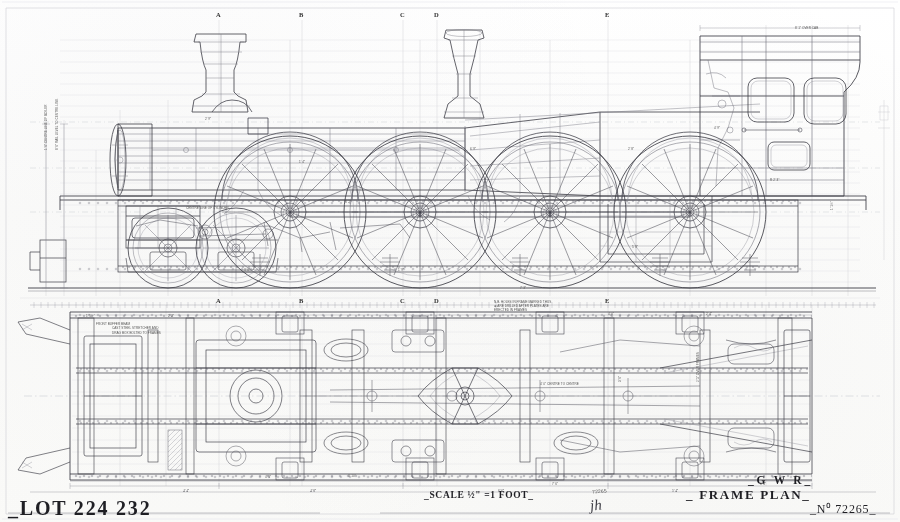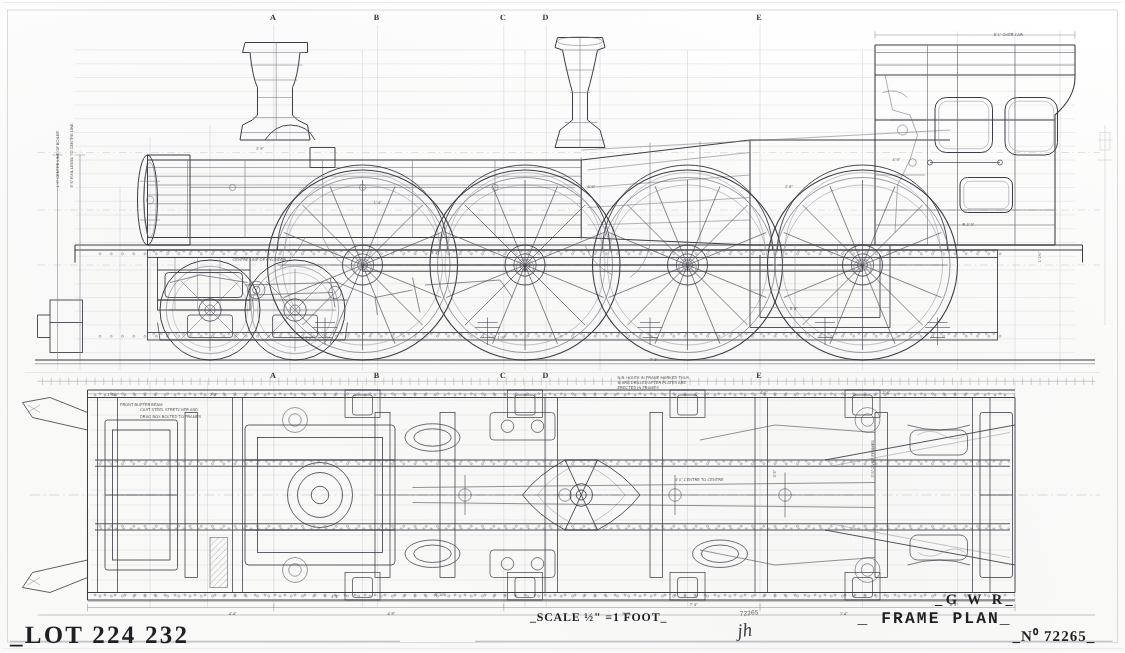--- a/index.html
+++ b/index.html
@@ -13,23 +13,23 @@
       radial-gradient(circle at 72% 70%, rgba(140,140,150,0.04) 0%, rgba(255,255,255,0) 55%),
       linear-gradient(180deg,#ffffff 0%,#fcfcfb 40%,#fafaf8 100%);
   }
   #sheet svg{position:absolute;left:0;top:0;}
   .lbl{position:absolute;color:#2b2b30;white-space:nowrap;}
   
   .tb{font-family:"Liberation Serif",serif;color:#1f1f24;letter-spacing:.06em;}
   #lot-label{left:8px;top:497px;font-size:20px;font-weight:700;letter-spacing:.09em;}
   #scale-label{left:424px;top:490px;font-size:9.5px;font-weight:700;letter-spacing:.07em;}
   #gwr-label{left:748px;top:474px;font-size:11.5px;font-weight:700;letter-spacing:.24em;}
-  #frame-plan-label{left:686px;top:487px;font-size:13px;font-weight:700;letter-spacing:.13em;font-family:Liberation Mono, monospace;}
+  #frame-plan-label{left:686px;top:487px;font-size:13px;font-weight:700;letter-spacing:.13em;}
   #swindon-label{left:688px;top:526px;font-size:8.5px;font-weight:700;letter-spacing:.09em;}
-  #drawing-no-label{left:810px;top:500px;font-size:12px;font-weight:700;letter-spacing:.07em;text-align:center;}
+  #drawing-no-label{left:810px;top:500px;font-size:12px;font-weight:400;letter-spacing:.07em;text-align:center;}
   #sig-num{left:592px;top:488px;font-size:5px;color:#555;letter-spacing:.04em;transform:rotate(-4deg);}
   #sig-mark{left:590px;top:497px;font-size:15px;color:#3a3a42;font-family:"Liberation Serif",serif;
             font-style:italic;transform:rotate(-6deg);}
   
   .sec{font-size:6.5px;font-weight:700;color:#333;font-family:"Liberation Serif",serif;}
   
   .anno{font-size:3.1px;color:#555;letter-spacing:.01em;font-family:"Liberation Sans",sans-serif;}
   .dim{font-size:3.4px;color:#4a4a50;font-family:"Liberation Serif",serif;}
 </style>
 </head>

